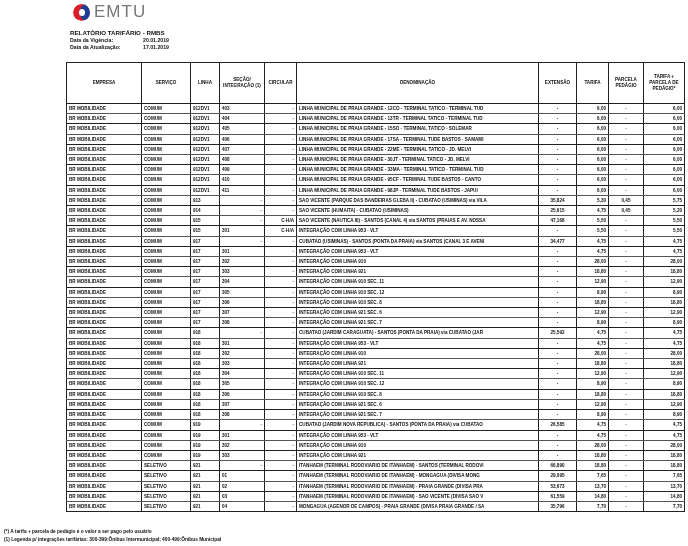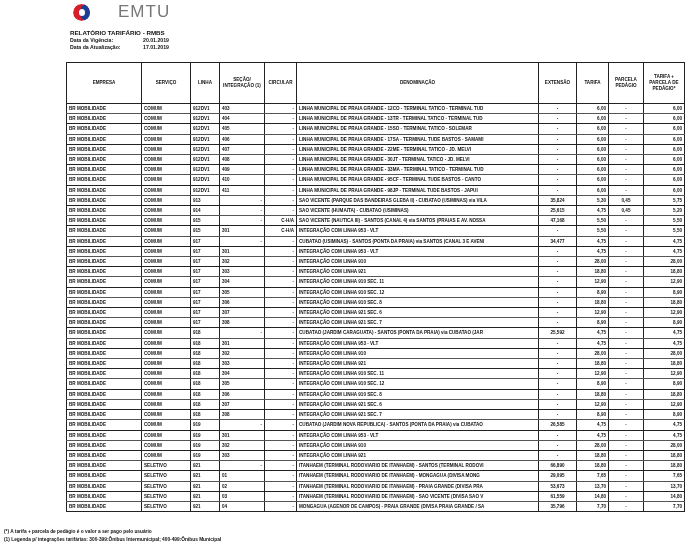--- a/index.html
+++ b/index.html
@@ -1,18 +1,18 @@
 <!DOCTYPE html>
 <html><head>
 <meta charset="utf-8">
 <style>
   html, body { margin: 0; padding: 0; background: #ffffff; }
   body { width: 688px; height: 546px; position: relative; overflow: hidden;
          font-family: "Liberation Sans", sans-serif; color: #111; }
-  .logo { position: absolute; left: 73px; top: 3px; height: 18px; display: flex; align-items: center; gap: 24px; }
+  .logo { position: absolute; left: 73px; top: 3px; height: 18px; display: flex; align-items: center; }
   .logo-mark { width: 17px; height: 17px; border-radius: 50%; position: relative; overflow: hidden; margin-right: 4px; }
   .logo-mark .red { position: absolute; inset: 0; border-radius: 50%; background: #d81e2a; }
   .logo-mark .blue { position: absolute; right: -2px; top: 0; width: 12px; height: 17px; border-radius: 50%; background: #1c3f94; }
   .logo-mark .hole { position: absolute; left: 6px; top: 5px; width: 6px; height: 7px; border-radius: 50%; background: #fff; }
   .logo-text { font-size: 17px; color: #777; letter-spacing: 1px; font-weight: normal; }
   .title { position: absolute; left: 70px; top: 29px; font-size: 6.2px; font-weight: bold; }
   .meta { position: absolute; left: 70px; font-size: 5.2px; font-weight: bold; }
   .meta .v { position: absolute; left: 73px; }
   table { position: absolute; left: 66px; top: 62px; border-collapse: collapse; table-layout: fixed; width: 618px; }
   th, td { border: 0.8px solid #222; font-size: 4.6px; font-weight: bold; padding: 0 2px; white-space: nowrap; overflow: hidden; }

